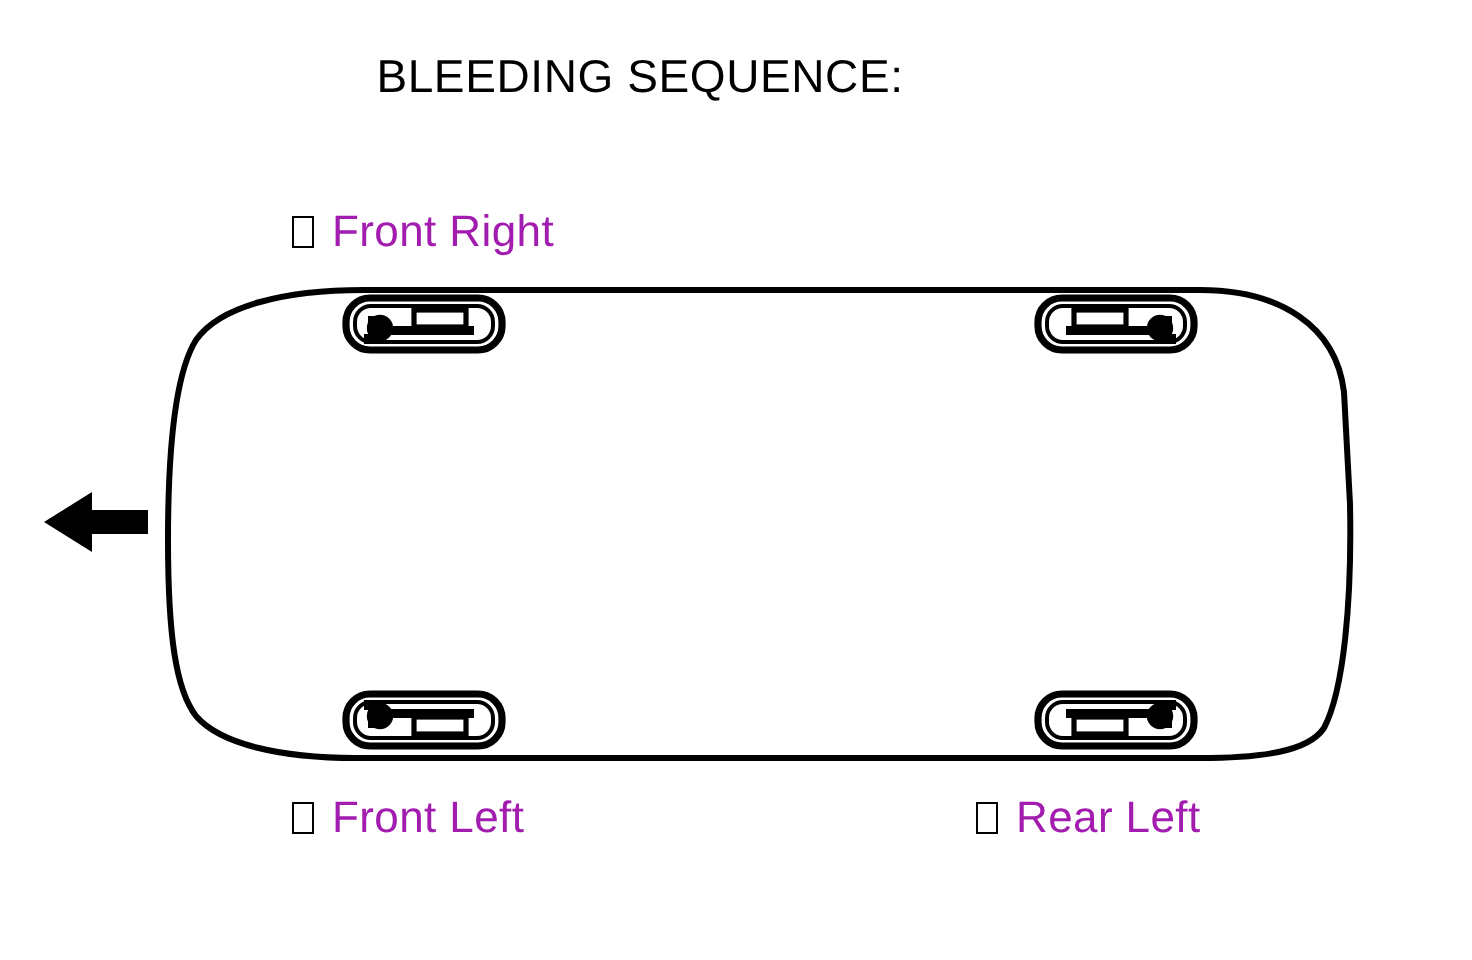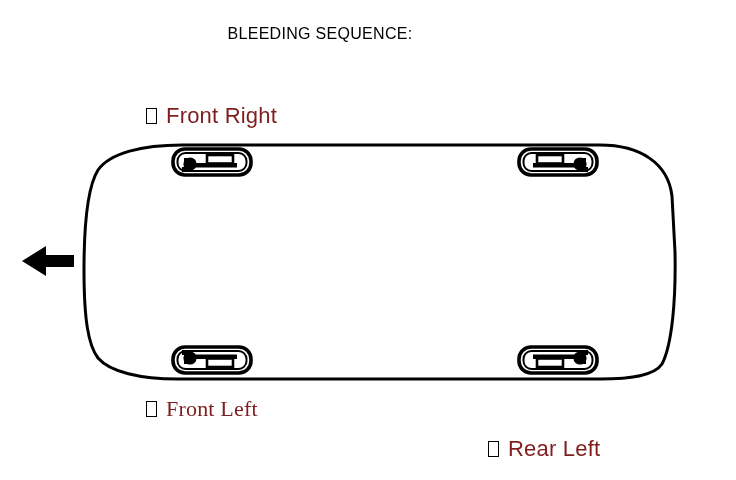--- a/index.html
+++ b/index.html
@@ -17,51 +17,51 @@
     color: #000000;
   }
 
   
   #title {
     position: absolute;
     left: 0;
     top: 25px;
     width: 640px;
     text-align: center;
-    font-size: 16px;
+    font-size: 23px;
     font-weight: 400;
     letter-spacing: 0.3px;
     color: #000000;
     white-space: pre;
   }
 
   
   .wheel-label {
     position: absolute;
     font-size: 22px;
     font-weight: 400;
-    color: #7f1d1d;
+    color: #a21caf;
     white-space: nowrap;
     letter-spacing: 0.2px;
     display: flex;
     align-items: center;
     gap: 9px;
   }
   .tofu {
     display: inline-block;
     width: 11px;
     height: 16px;
     border: 1.6px solid #000000;
     box-sizing: border-box;
     flex: none;
   }
   #label-front-right { left: 146px; top: 103px; }
   #label-rear-right  { left: 488px; top: 103px; }
-  #label-front-left  { left: 146px; top: 396px; font-family: Liberation Serif, serif; }
-  #label-rear-left   { left: 488px; top: 396px; margin-top: 40px; }
+  #label-front-left  { left: 146px; top: 396px; }
+  #label-rear-left   { left: 488px; top: 396px; }
 
   
   #drawing {
     position: absolute;
     left: 0;
     top: 0;
     width: 736px;
     height: 480px;
   }
 </style>

